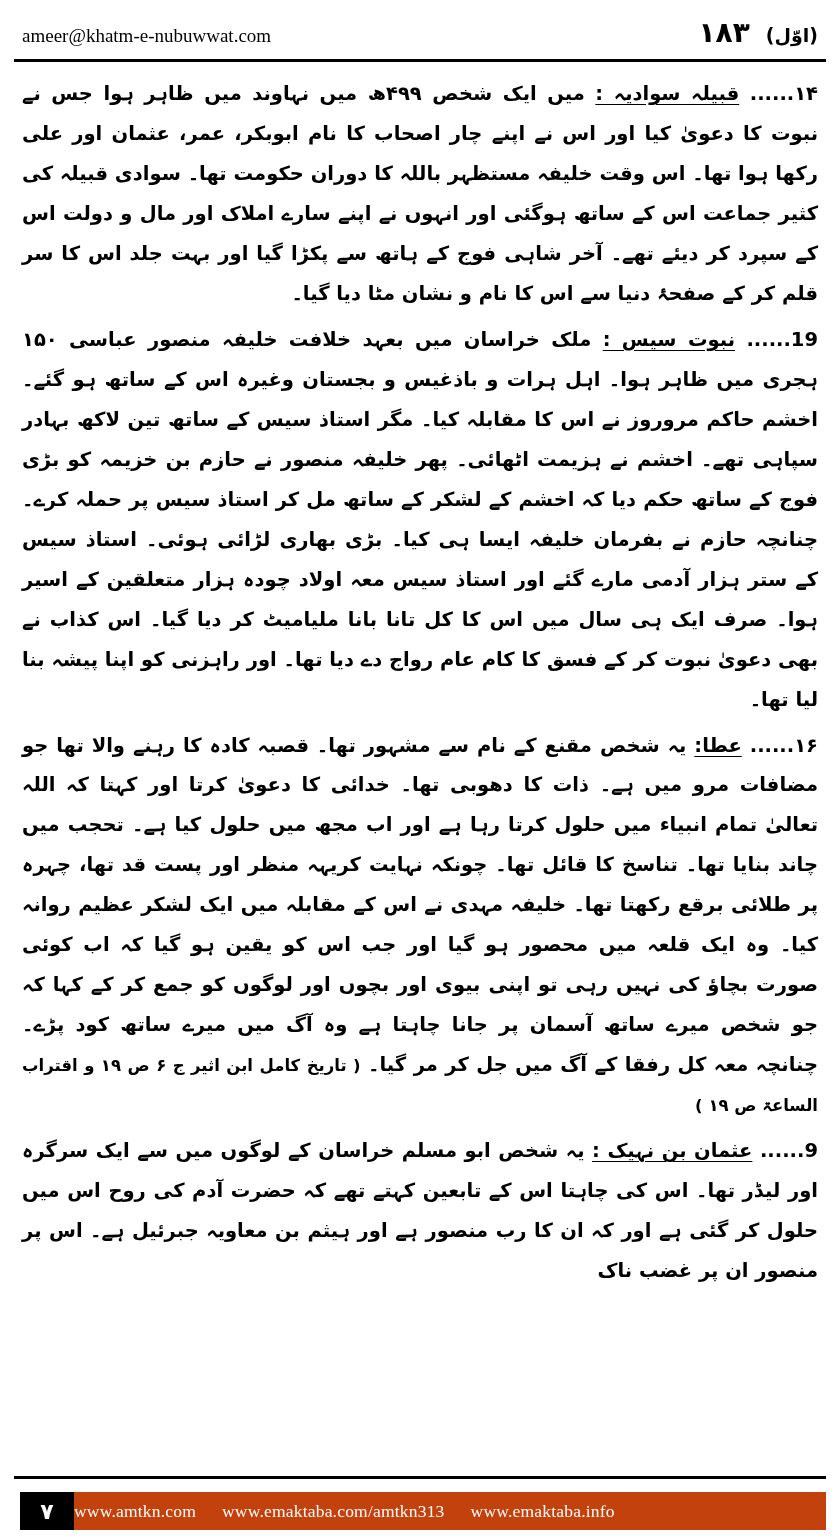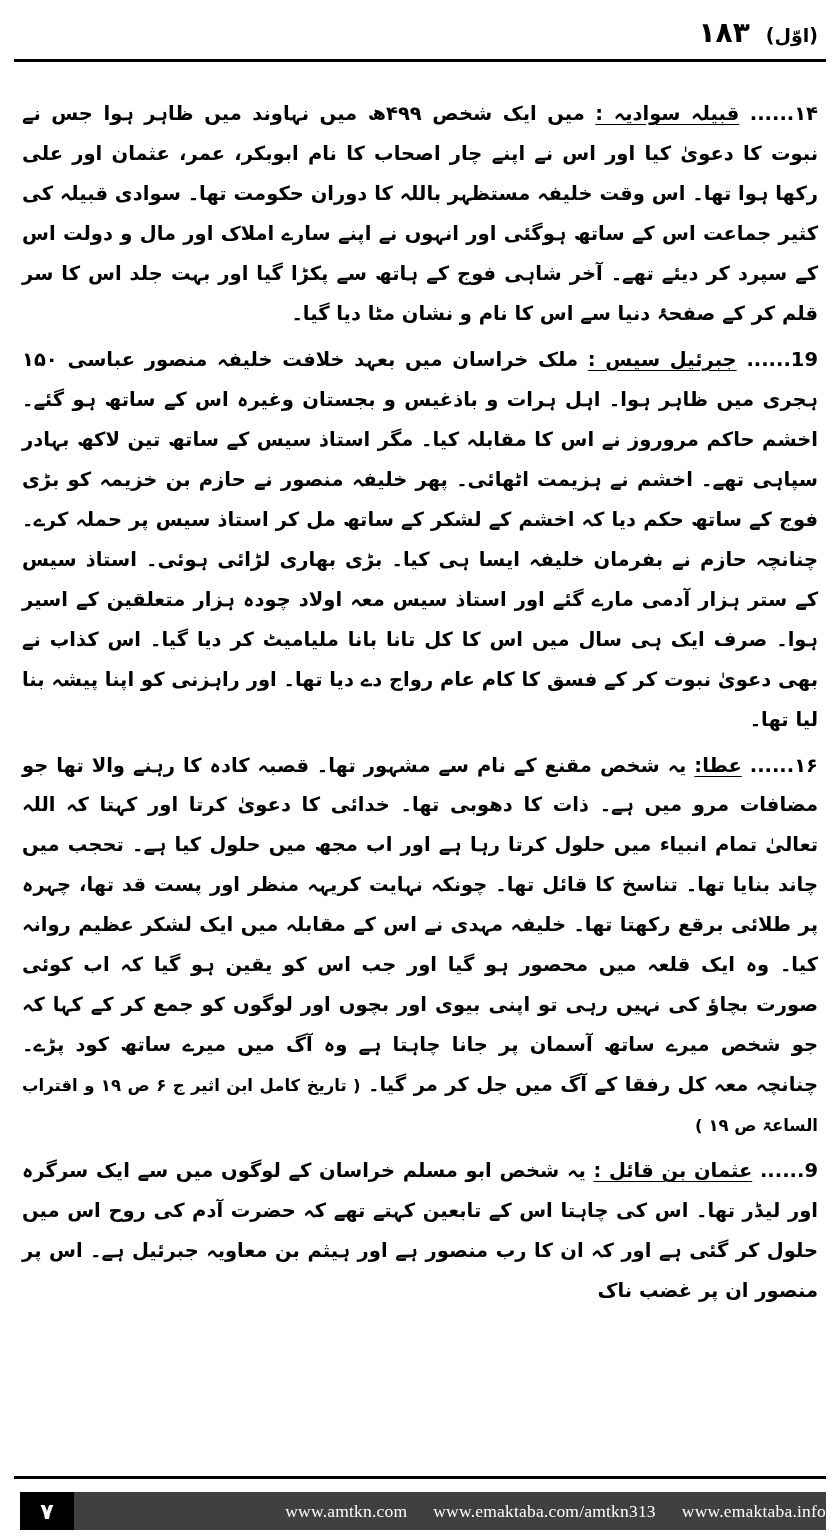--- a/index.html
+++ b/index.html
@@ -66,21 +66,20 @@
     background: #000;
     margin: 4px 14px 0 14px;
   }
 
   
   .content {
     direction: rtl;
     padding: 12px 22px 0 22px;
     height: 1380px;
     box-sizing: border-box;
-    margin-top: 20px;
   }
   .para {
     margin: 0 0 6px 0;
     text-align: justify;
     text-align-last: right;
     font-size: 19.5px;
     line-height: 2.05;
     font-weight: 600;
   }
   .num {
@@ -127,25 +126,25 @@
     color: #fff;
     display: flex;
     align-items: center;
     justify-content: center;
     font-size: 22px;
     font-weight: 700;
     margin-left: 6px;
   }
   .footer-links {
     flex: 1;
-    background: #404040;
+    background: #c2410c;
     color: #fff;
     display: flex;
     align-items: center;
-    justify-content: flex-end;
+    justify-content: flex-start;
     gap: 26px;
     direction: ltr;
     font-family: "Liberation Serif", serif;
     font-size: 17.5px;
     font-weight: 400;
     letter-spacing: 0.2px;
   }
   .footer-links a {
     color: #fff;
     text-decoration: none;
@@ -154,47 +153,48 @@
 </head>
 <body>
 
 <div class="page">
 
   <div class="header">
     <div class="header-mid">
       <span class="header-vol">(اوّل)</span>
       <span class="header-pageno">۱۸۳</span>
     </div>
+    <div class="header-email">ameer@khatm-e-nubuwwat.com</div>
   </div>
   <div class="rule"></div>
 
   <div class="content">
 
     <p class="para">
       <span class="num">۱۴</span><span class="dots">......</span>
       <span class="kw">قبیلہ سوادیہ :</span>
       <span>میں ایک شخص ۴۹۹ھ میں نہاوند میں ظاہر ہوا جس نے نبوت کا دعویٰ کیا اور اس نے اپنے چار اصحاب کا نام ابوبکر، عمر، عثمان اور علی رکھا ہوا تھا۔ اس وقت خلیفہ مستظہر باللہ کا دوران حکومت تھا۔ سوادی قبیلہ کی کثیر جماعت اس کے ساتھ ہوگئی اور انہوں نے اپنے سارے املاک اور مال و دولت اس کے سپرد کر دیئے تھے۔ آخر شاہی فوج کے ہاتھ سے پکڑا گیا اور بہت جلد اس کا سر قلم کر کے صفحۂ دنیا سے اس کا نام و نشان مٹا دیا گیا۔</span>
     </p>
 
     <p class="para">
       <span class="num">19</span><span class="dots">......</span>
-      <span class="kw">جبرئیل سیس :</span>
+      <span class="kw">نبوت سیس :</span>
       <span>ملک خراسان میں بعہد خلافت خلیفہ منصور عباسی ۱۵۰ ہجری میں ظاہر ہوا۔ اہل ہرات و باذغیس و بجستان وغیرہ اس کے ساتھ ہو گئے۔ اخشم حاکم مروروز نے اس کا مقابلہ کیا۔ مگر استاذ سیس کے ساتھ تین لاکھ بہادر سپاہی تھے۔ اخشم نے ہزیمت اٹھائی۔ پھر خلیفہ منصور نے حازم بن خزیمہ کو بڑی فوج کے ساتھ حکم دیا کہ اخشم کے لشکر کے ساتھ مل کر استاذ سیس پر حملہ کرے۔ چنانچہ حازم نے بفرمان خلیفہ ایسا ہی کیا۔ بڑی بھاری لڑائی ہوئی۔ استاذ سیس کے ستر ہزار آدمی مارے گئے اور استاذ سیس معہ اولاد چودہ ہزار متعلقین کے اسیر ہوا۔ صرف ایک ہی سال میں اس کا کل تانا بانا ملیامیٹ کر دیا گیا۔ اس کذاب نے بھی دعویٰ نبوت کر کے فسق کا کام عام رواج دے دیا تھا۔ اور راہزنی کو اپنا پیشہ بنا لیا تھا۔</span>
     </p>
 
     <p class="para">
       <span class="num">۱۶</span><span class="dots">......</span>
       <span class="kw">عطا:</span>
       <span>یہ شخص مقنع کے نام سے مشہور تھا۔ قصبہ کادہ کا رہنے والا تھا جو مضافات مرو میں ہے۔ ذات کا دھوبی تھا۔ خدائی کا دعویٰ کرتا اور کہتا کہ اللہ تعالیٰ تمام انبیاء میں حلول کرتا رہا ہے اور اب مجھ میں حلول کیا ہے۔ تحجب میں چاند بنایا تھا۔ تناسخ کا قائل تھا۔ چونکہ نہایت کریہہ منظر اور پست قد تھا، چہرہ پر طلائی برقع رکھتا تھا۔ خلیفہ مہدی نے اس کے مقابلہ میں ایک لشکر عظیم روانہ کیا۔ وہ ایک قلعہ میں محصور ہو گیا اور جب اس کو یقین ہو گیا کہ اب کوئی صورت بچاؤ کی نہیں رہی تو اپنی بیوی اور بچوں اور لوگوں کو جمع کر کے کہا کہ جو شخص میرے ساتھ آسمان پر جانا چاہتا ہے وہ آگ میں میرے ساتھ کود پڑے۔ چنانچہ معہ کل رفقا کے آگ میں جل کر مر گیا۔</span>
       <span class="ref">( تاریخ کامل ابن اثیر ج ۶ ص ۱۹ و اقتراب الساعۃ ص ۱۹ )</span>
     </p>
 
     <p class="para">
       <span class="num">9</span><span class="dots">......</span>
-      <span class="kw">عثمان بن قائل :</span>
+      <span class="kw">عثمان بن نہیک :</span>
       <span>یہ شخص ابو مسلم خراسان کے لوگوں میں سے ایک سرگرہ اور لیڈر تھا۔ اس کی چاہتا اس کے تابعین کہتے تھے کہ حضرت آدم کی روح اس میں حلول کر گئی ہے اور کہ ان کا رب منصور ہے اور ہیثم بن معاویہ جبرئیل ہے۔ اس پر منصور ان پر غضب ناک</span>
     </p>
 
   </div>
 
   <div class="footer">
     <div class="footer-rule"></div>
     <div class="footer-bar">
       <div class="footer-pagebox">۷</div>
       <div class="footer-links">

